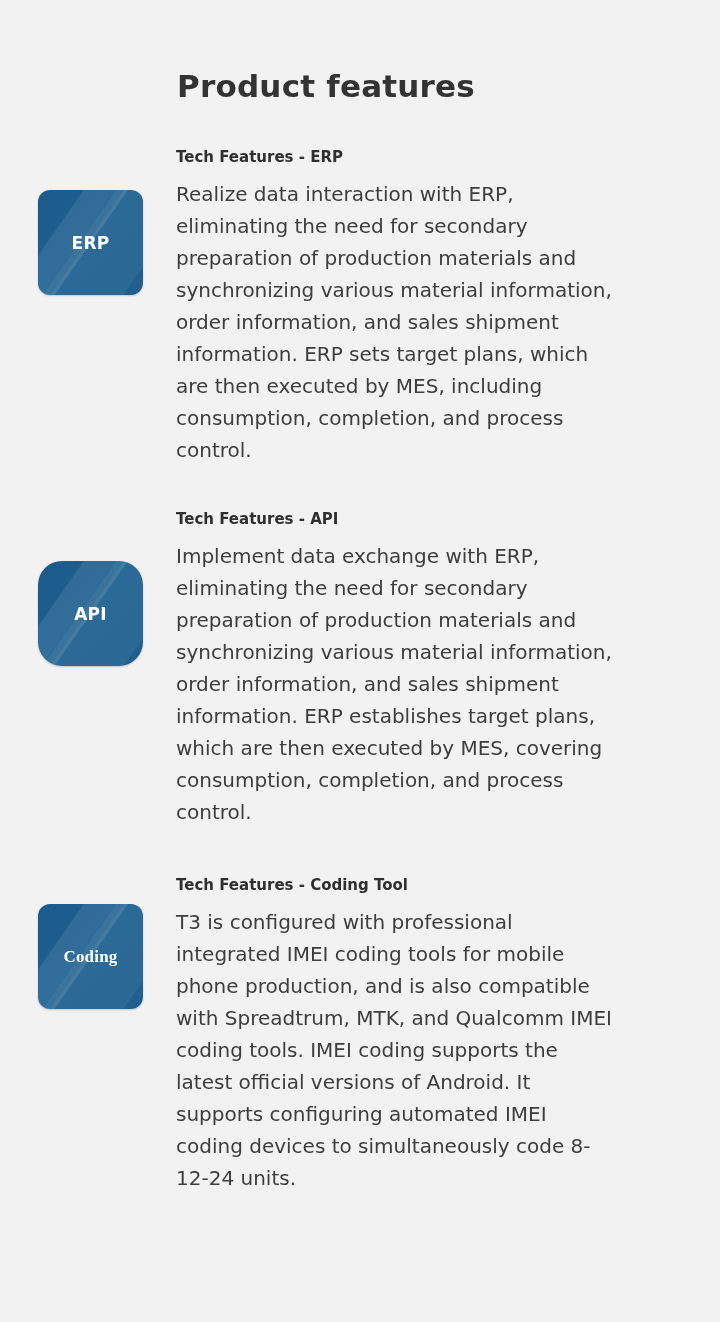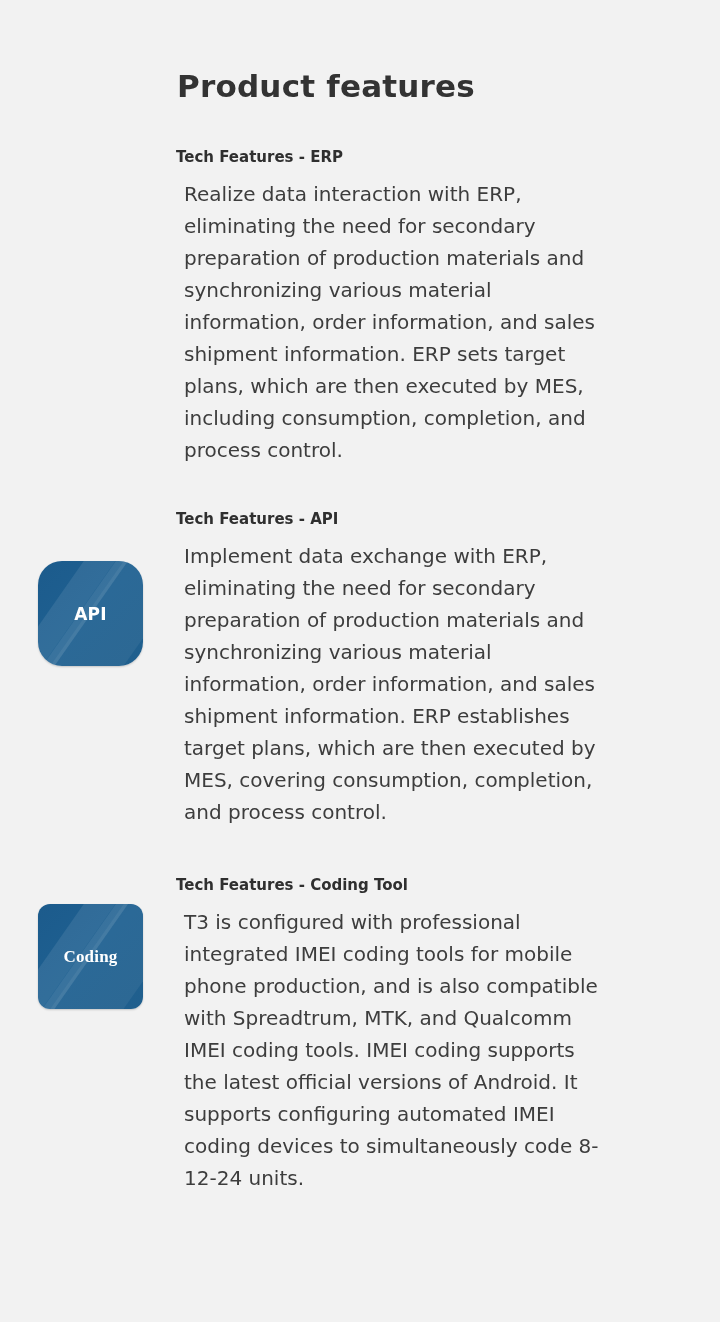--- a/index.html
+++ b/index.html
@@ -102,40 +102,46 @@
     font-size: 15px;
     font-weight: bold;
     color: #2f2f2f;
     margin: 0 0 12px 0;
     line-height: 1.2;
   }
   .feature-body {
     font-size: 20px;
     line-height: 32px;
     color: #3d3d3d;
-    margin: 8px;
+    margin: 0;
   }
   
   .item-erp { margin-top: 0; }
   .item-erp .badge { top: 42px; }
   .item-api { margin-top: 44px; }
   .item-api .badge { top: 51px; border-radius: 24px; }
   .item-coding { margin-top: 48px; }
   .item-coding .badge { top: 28px; font-family: Liberation Serif, serif; }
 </style>
 </head>
 <body>
 
 <div class="page">
 
   <h1 class="page-title">Product features</h1>
 
   <ul class="feature-list">
 
     <li class="feature-item item-erp">
+      <div class="badge">
+        <span class="stripe1"></span>
+        <span class="stripe2"></span>
+        <span class="stripe3"></span>
+        <span class="badge-label">ERP</span>
+      </div>
       <h2 class="feature-heading">Tech Features - ERP</h2>
       <p class="feature-body">Realize data interaction with ERP, eliminating the need for secondary preparation of production materials and synchronizing various material information, order information, and sales shipment information. ERP sets target plans, which are then executed by MES, including consumption, completion, and process control.</p>
     </li>
 
     <li class="feature-item item-api">
       <div class="badge">
         <span class="stripe1"></span>
         <span class="stripe2"></span>
         <span class="stripe3"></span>
         <span class="badge-label">API</span>

